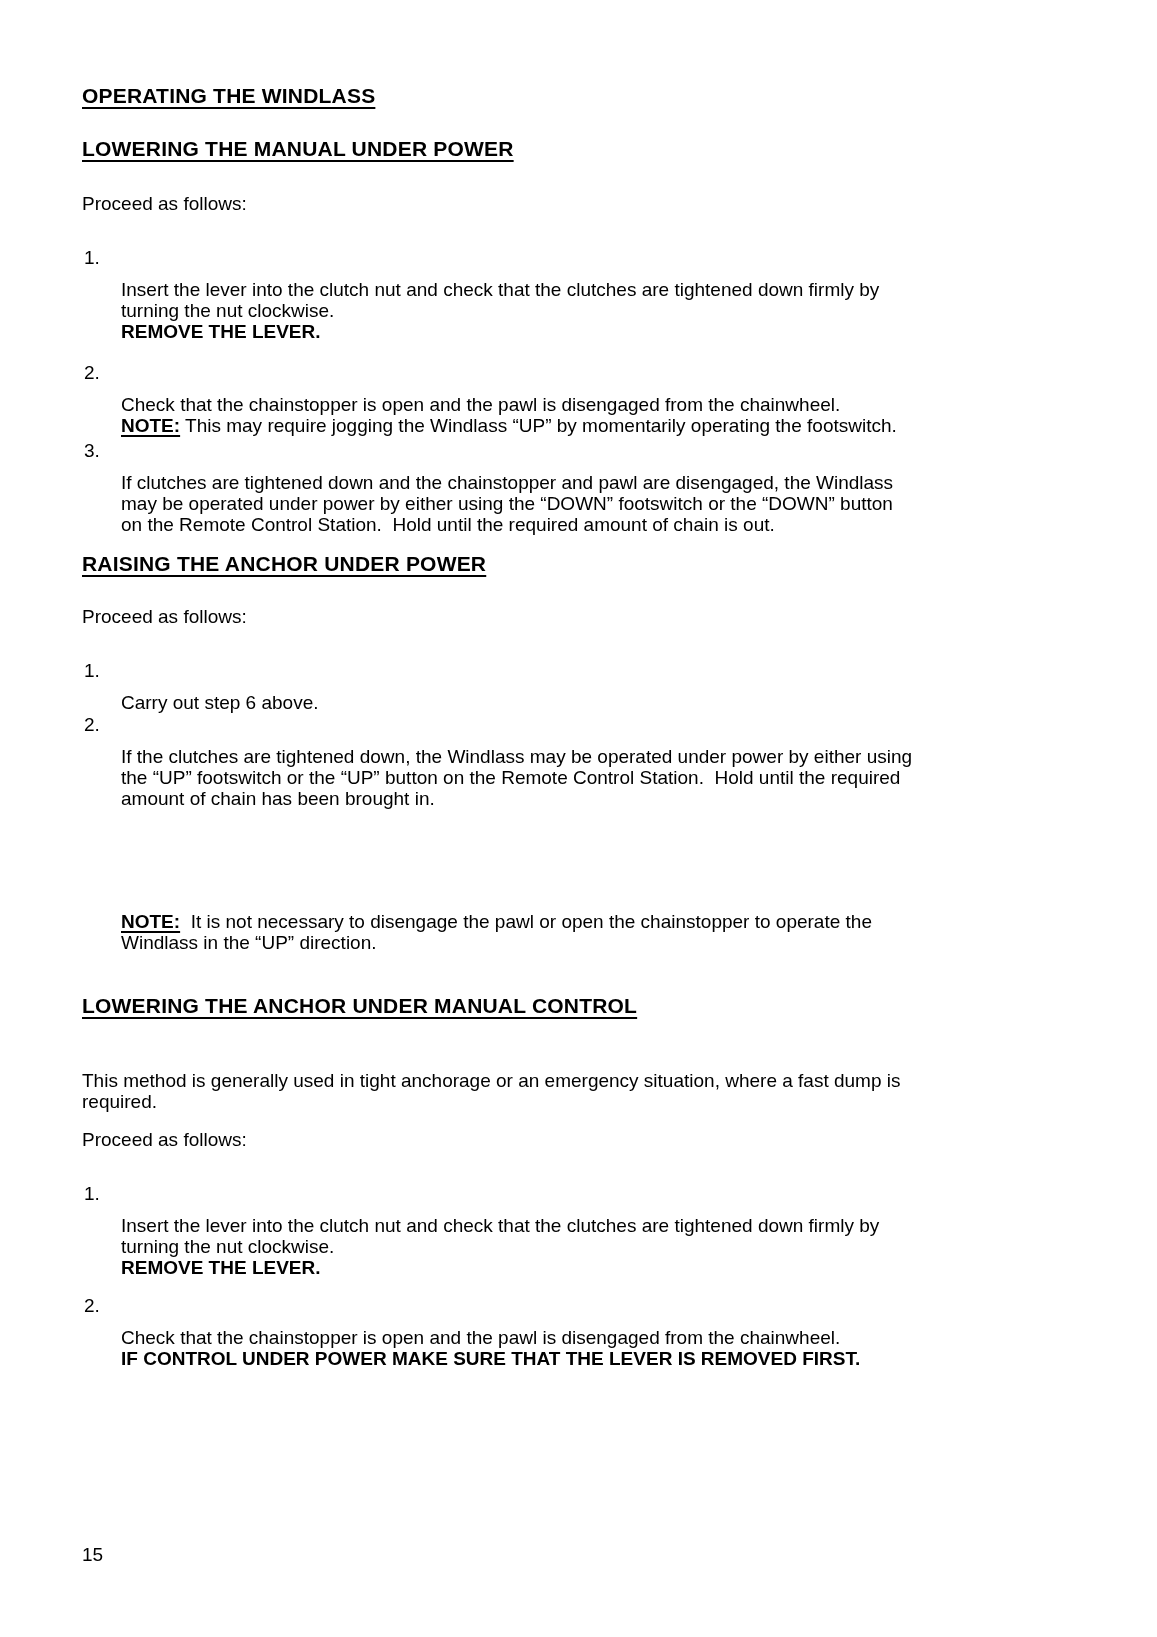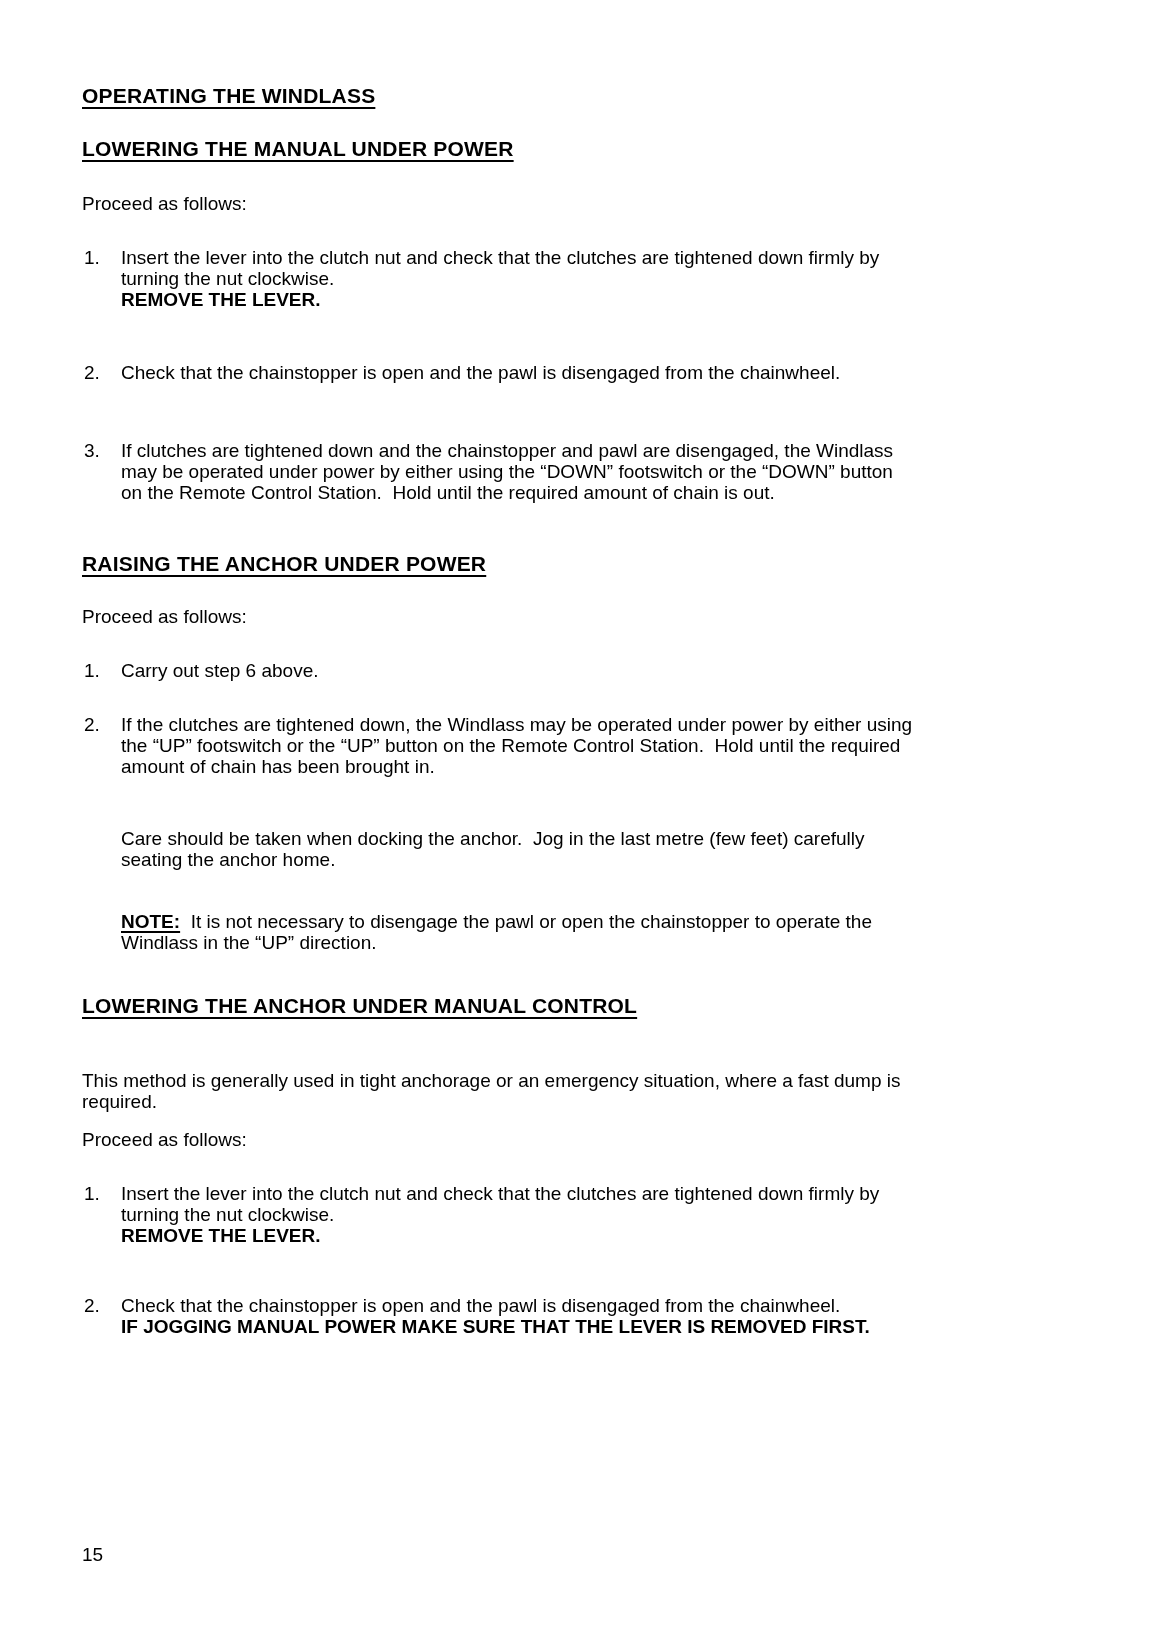--- a/index.html
+++ b/index.html
@@ -26,21 +26,21 @@
   .body-text {
     font-size: 19px; line-height: 21px;
     white-space: pre-wrap;
   }
   .para { position: absolute; width: 1000px; }
   .li { position: absolute; left: 84px; width: 1010px; }
   .li .num {
     position: absolute; left: 0; top: 0;
     font-size: 19px; line-height: 21px;
   }
-  .li .bd { margin-left: 37px; width: 970px; }
+  .li .bd { margin-left: 37px; width: 970px; margin-top: 32px; }
   .b { font-weight: bold; }
   .note-label {
     font-weight: bold;
     text-decoration: underline;
     text-decoration-thickness: 2px;
     text-underline-offset: 3px;
   }
   .pagenum {
     position: absolute; left: 82px; top: 1544px; width: 997px;
     text-align: left;
@@ -64,20 +64,21 @@
       <div class="body-text">Insert the lever into the clutch nut and check that the clutches are tightened down firmly by
 turning the nut clockwise.</div>
       <div class="body-text b">REMOVE THE LEVER.</div>
     </div>
   </div>
 
   <div class="li" style="top:362px">
     <span class="num">2.</span>
     <div class="bd">
       <div class="body-text">Check that the chainstopper is open and the pawl is disengaged from the chainwheel.</div>
+      <div class="body-text"><span class="note-label">NOTE:</span><span> This may require jogging the Windlass “UP” by momentarily operating the footswitch.</span></div>
     </div>
   </div>
 
   <div class="li" style="top:440px">
     <span class="num">3.</span>
     <div class="bd">
       <div class="body-text">If clutches are tightened down and the chainstopper and pawl are disengaged, the Windlass
 may be operated under power by either using the “DOWN” footswitch or the “DOWN” button
 on the Remote Control Station.  Hold until the required amount of chain is out.</div>
     </div>
@@ -96,22 +97,20 @@
 
   <div class="li" style="top:714px">
     <span class="num">2.</span>
     <div class="bd">
       <div class="body-text">If the clutches are tightened down, the Windlass may be operated under power by either using
 the “UP” footswitch or the “UP” button on the Remote Control Station.  Hold until the required
 amount of chain has been brought in.</div>
     </div>
   </div>
 
-  <div class="para body-text" style="top:828px; left:121px; position:absolute">Care should be taken when docking the anchor.  Jog in the last metre (few feet) carefully
-seating the anchor home.</div>
 
   <div class="para body-text" style="top:911px; left:121px; position:absolute"><span class="note-label">NOTE:</span><span>  It is not necessary to disengage the pawl or open the chainstopper to operate the
 Windlass in the “UP” direction.</span></div>
 
   <div class="hd" style="top:994px"><span class="u">LOWERING THE ANCHOR UNDER MANUAL CONTROL</span></div>
 
   <div class="para body-text" style="top:1070px; left:82px; position:absolute">This method is generally used in tight anchorage or an emergency situation, where a fast dump is
 required.</div>
 
   <div class="para body-text" style="top:1129px; left:82px; position:absolute">Proceed as follows:</div>
@@ -122,19 +121,19 @@
       <div class="body-text">Insert the lever into the clutch nut and check that the clutches are tightened down firmly by
 turning the nut clockwise.</div>
       <div class="body-text b">REMOVE THE LEVER.</div>
     </div>
   </div>
 
   <div class="li" style="top:1295px">
     <span class="num">2.</span>
     <div class="bd">
       <div class="body-text">Check that the chainstopper is open and the pawl is disengaged from the chainwheel.</div>
-      <div class="body-text b">IF JOGGING MANUAL POWER MAKE SURE THAT THE LEVER IS REMOVED FIRST.</div>
+      <div class="body-text b">IF CONTROL UNDER POWER MAKE SURE THAT THE LEVER IS REMOVED FIRST.</div>
     </div>
   </div>
 
   <div class="pagenum">15</div>
 
 </div>
 
 </body></html>

